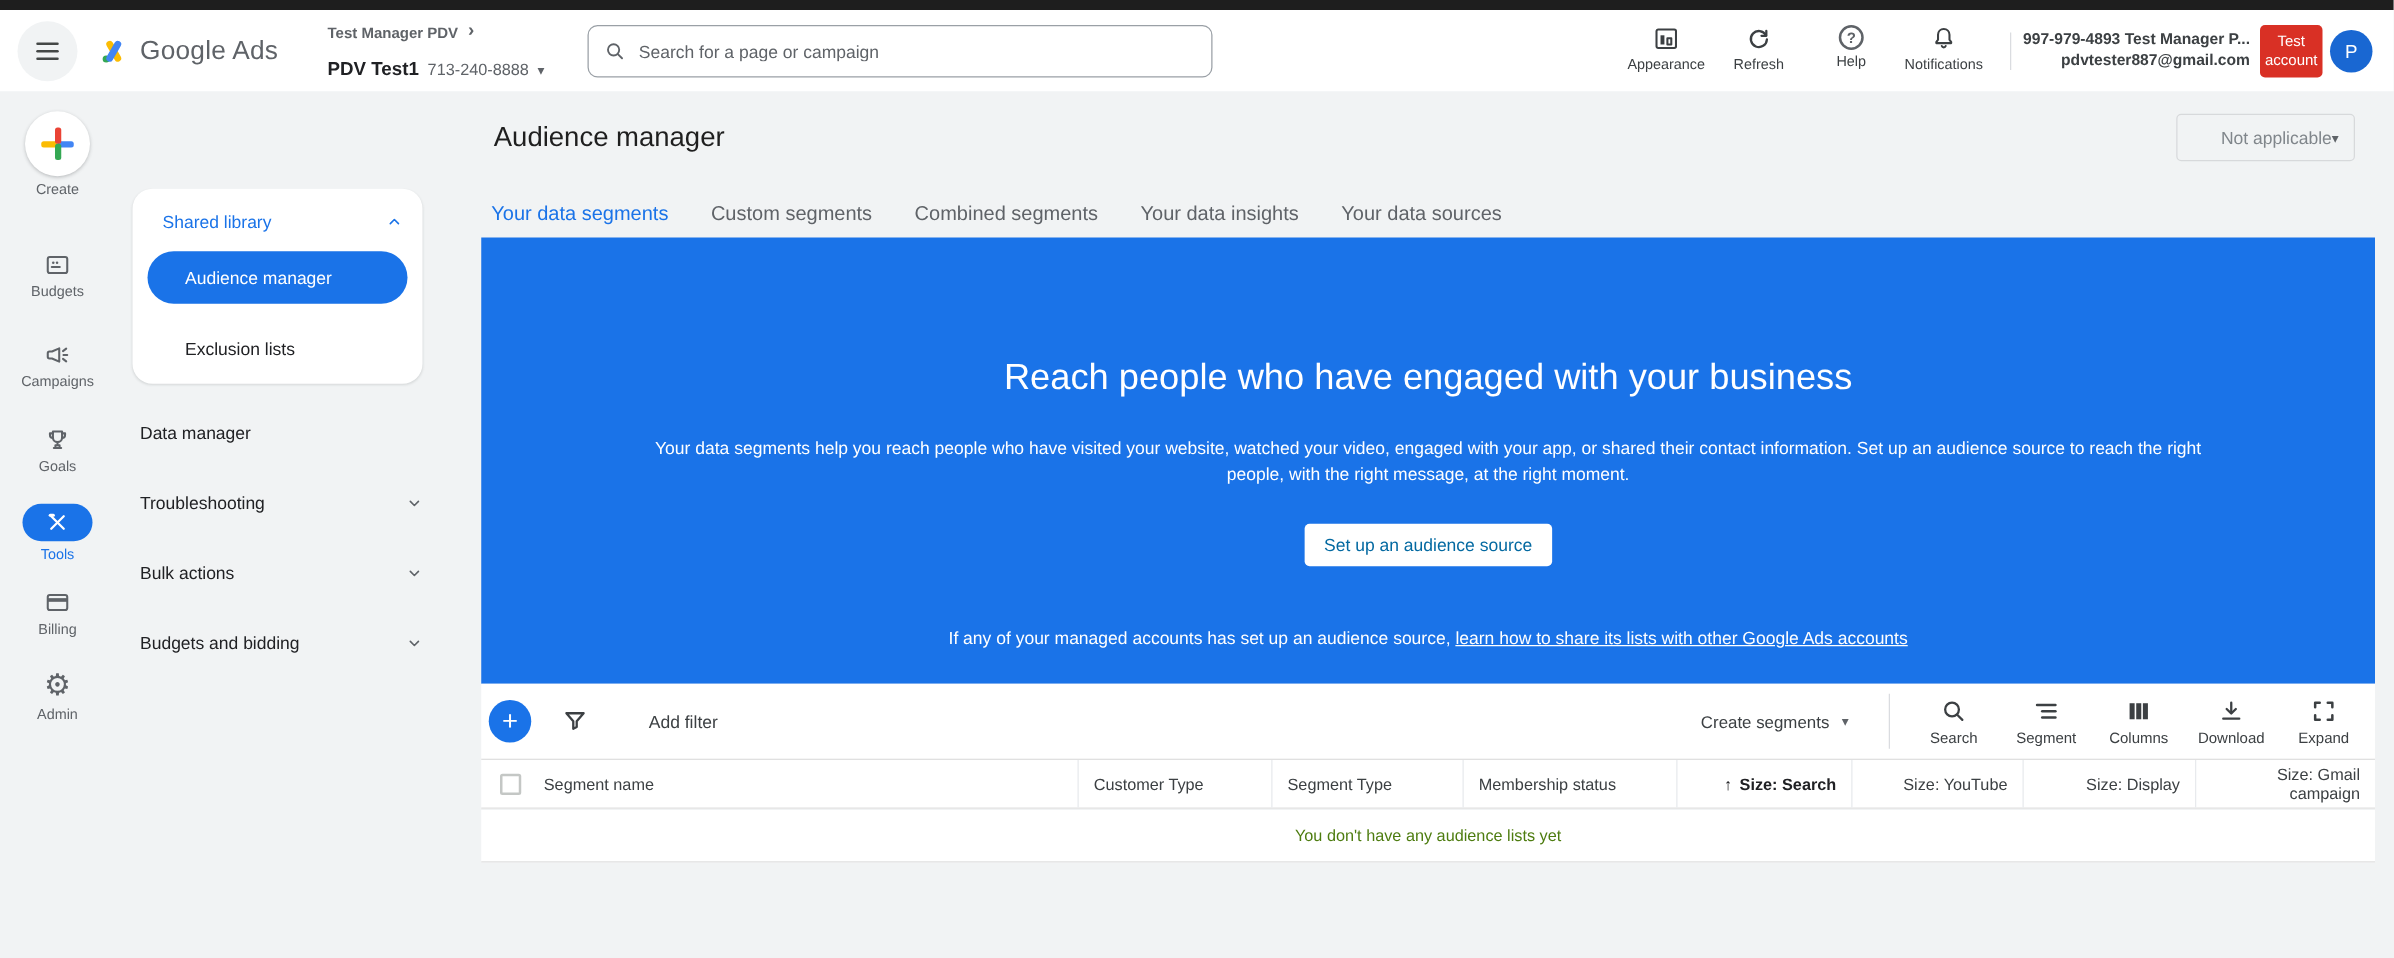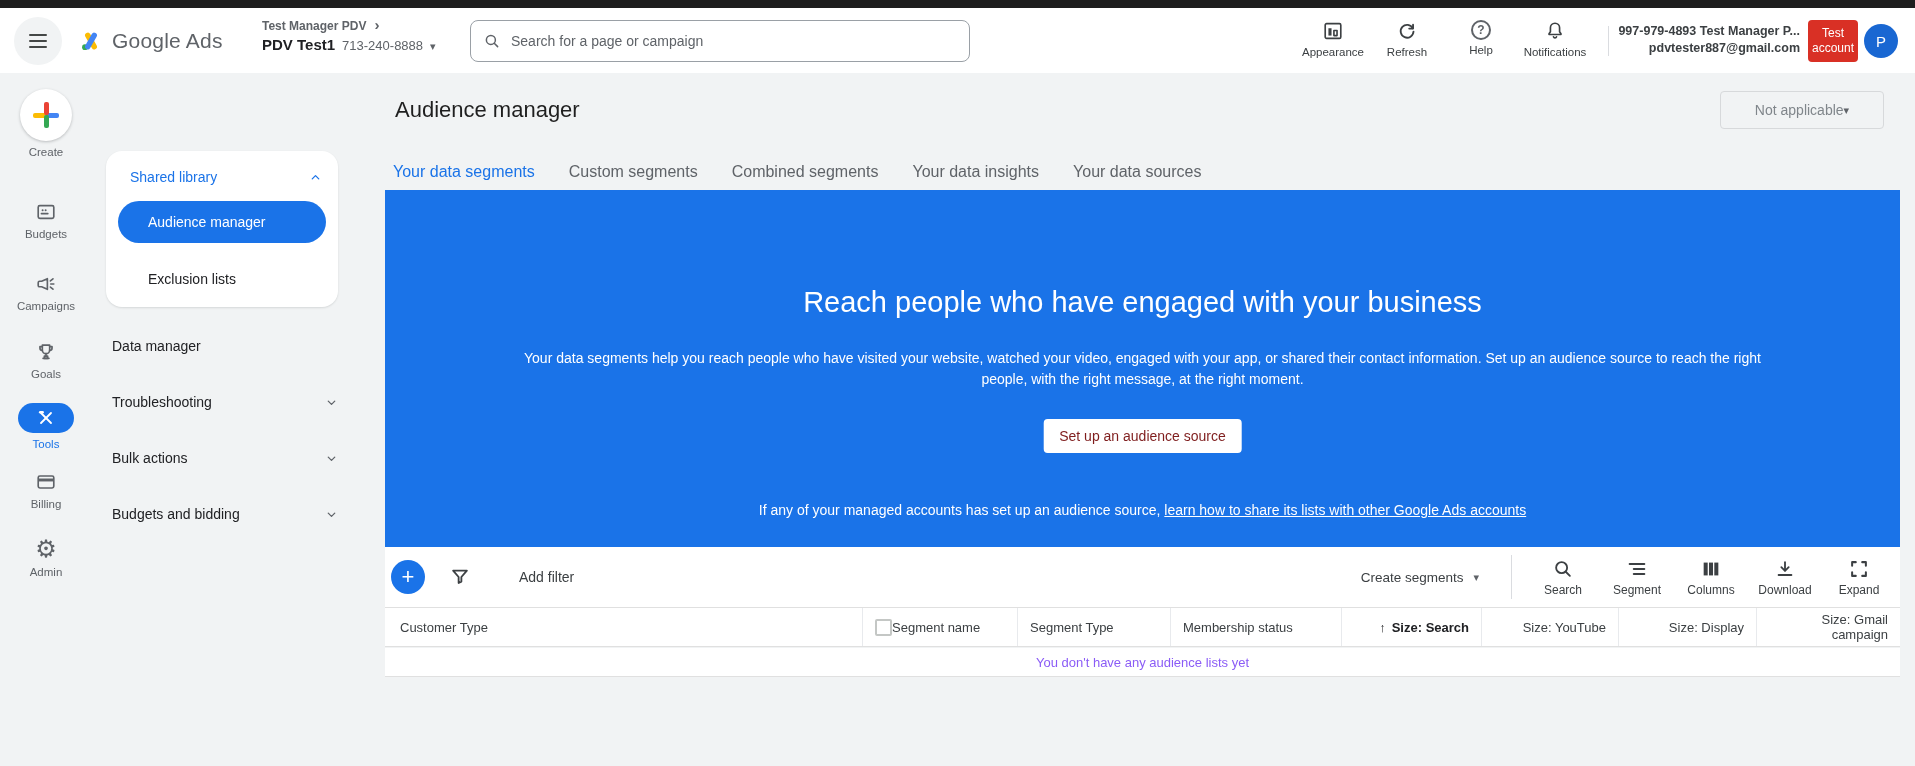--- a/index.html
+++ b/index.html
@@ -12,21 +12,21 @@
 
   
   .topbar { position:absolute; top:8px; left:0; right:0; height:65px; background:#fff; }
   .menu-btn { position:absolute; left:14px; top:9px; width:48px; height:48px; border-radius:50%; background:#f1f3f4; display:flex; flex-direction:column; align-items:center; justify-content:center; gap:4px; cursor:pointer; }
   .menu-btn .bar { width:18px; height:2px; background:#444746; border-radius:1px; }
   .logo { position:absolute; left:80px; top:14px; height:38px; display:flex; align-items:center; gap:10px; }
   .logo-text { font-size:21px; color:#5f6368; letter-spacing:.2px; }
   .breadcrumb { position:absolute; left:262px; top:11px; }
   .bc-top { font-size:12px; color:#5f6368; display:flex; align-items:flex-start; gap:8px;font-weight:bold; }
   .bc-chev { font-size:15px; color:#5f6368; line-height:12px; }
-  .bc-bottom { margin-top:3px; display:flex; align-items:baseline; gap:7px; }
+  .bc-bottom { margin-top:14px; display:flex; align-items:baseline; gap:7px; }
   .bc-name { font-size:15px; font-weight:700; color:#202124; }
   .bc-id { font-size:13px; color:#5f6368; }
   .caret { color:#5f6368; font-size:11px; }
   .searchbox { position:absolute; left:470px; top:12px; width:500px; height:42px; border:1px solid #9aa0a6; border-radius:8px; background:#fff; display:flex; align-items:center; padding:0 12px; gap:10px; }
   .searchbox input { border:none; outline:none; flex:1; font-size:14px; color:#202124; font-family:inherit; background:transparent; }
   .searchbox input::placeholder { color:#5f6368; }
   .top-actions { position:absolute; left:1296px; top:12px; display:flex; }
   .top-action { width:74px; display:flex; flex-direction:column; align-items:center; gap:4px; cursor:pointer; }
   .top-action .lbl { font-size:11.5px; color:#3c4043; }
   .icon20 { width:22px; height:22px; display:block; }
@@ -56,50 +56,50 @@
   .nav { position:absolute; left:92px; top:73px; width:260px; bottom:0; }
   .nav-row { position:absolute; left:20px; right:14px; height:30px; display:flex; align-items:center; justify-content:space-between; font-size:14px; color:#202124; cursor:pointer; }
   .nav-card { position:absolute; left:14px; top:78px; width:232px; height:156px; background:#fff; border-radius:16px; box-shadow:0 1px 2px rgba(60,64,67,.15); }
   .card-head { position:absolute; left:24px; right:16px; top:12px; height:28px; display:flex; align-items:center; justify-content:space-between; font-size:14px; color:#1a73e8; cursor:pointer; }
   .am-pill { position:absolute; left:12px; top:50px; width:208px; height:42px; border-radius:21px; background:#1a73e8; color:#fff; font-size:14px; font-weight:500; display:flex; align-items:center; padding-left:30px; cursor:pointer; }
   .excl-row { position:absolute; left:42px; top:114px; height:28px; display:flex; align-items:center; font-size:14px; color:#202124; cursor:pointer; }
 
   
   .main { position:absolute; left:385px; top:73px; width:1515px; bottom:0; }
   .page-title { position:absolute; left:10px; top:24px; font-size:22px; color:#1f1f1f; }
-  .status-box { position:absolute; right:16px; top:18px; width:164px; height:38px; border:1px solid #d7d9db; border-radius:4px; display:flex; align-items:center; justify-content:center; padding:0 12px; cursor:pointer; }
+  .status-box { position:absolute; right:16px; top:18px; width:143px; height:38px; border:1px solid #d7d9db; border-radius:4px; display:flex; align-items:center; justify-content:flex-end; padding:0 12px; cursor:pointer; }
   .status-box .txt { font-size:14px; color:#80868b; }
   .tabs { position:absolute; left:6px; top:84px; display:flex; gap:30px; }
   .tab { font-size:16px; color:#5f6368; padding:6px 2px 10px; cursor:pointer; border-bottom:3px solid transparent; }
   .tab.active { color:#1a73e8; font-weight:500; border-bottom-color:#1a73e8; }
 
   .banner { position:absolute; left:0; top:117px; width:1515px; height:357px; background:#1a73e8; color:#fff; }
   .banner-title { position:absolute; top:96px; left:0; right:0; text-align:center; font-size:29px; font-weight:400; }
   .banner-desc { position:absolute; top:158px; left:50%; transform:translateX(-50%); width:1250px; text-align:center; font-size:14px; line-height:21px; }
-  .banner-btn { position:absolute; top:229px; left:50%; transform:translateX(-50%); background:#fff; color:#7f1d1d; font-size:14px; font-weight:500; border:none; border-radius:4px; padding:9px 16px; cursor:pointer; font-family:inherit; }
+  .banner-btn { position:absolute; top:229px; left:50%; transform:translateX(-50%); background:#fff; color:#0369a1; font-size:14px; font-weight:500; border:none; border-radius:4px; padding:9px 16px; cursor:pointer; font-family:inherit; }
   .banner-foot { position:absolute; top:312px; left:0; right:0; text-align:center; font-size:14px; }
   .banner-foot .link { text-decoration:underline; font-weight:500; cursor:pointer; }
 
   .toolbar { position:absolute; left:0; top:474px; width:1515px; height:60px; background:#fff; display:flex; align-items:center; padding:0 4px; }
   .plus-btn { width:34px; height:34px; border-radius:50%; background:#1a73e8; color:#fff; font-size:22px; line-height:30px; display:flex; align-items:center; justify-content:center; margin-left:2px; cursor:pointer; }
   .funnel-btn { margin-left:24px; cursor:pointer; display:flex; }
   .add-filter { margin-left:48px; font-size:14px; color:#3c4043; cursor:pointer; }
   .seg-filter { margin-left:auto; display:flex; align-items:center; gap:10px; font-size:13.5px; color:#3c4043; cursor:pointer; }
   .tb-divider { width:1px; height:44px; background:#dadce0; margin:0 14px 0 32px; }
   .tb-action { width:74px; display:flex; flex-direction:column; align-items:center; gap:3px; cursor:pointer; }
   .tb-action .lbl { font-size:12px; color:#3c4043; }
 
   .thead { position:absolute; left:0; top:534px; width:1515px; height:40px; background:#fff; border-top:1px solid #e0e0e0; border-bottom:1px solid #e0e0e0; display:grid; grid-template-columns:477px 155px 153px 171px 140px 137px 138px 144px; }
   .th { display:flex; align-items:center; padding:0 12px; font-size:13px; color:#3c4043; border-left:1px solid #e8eaed; cursor:pointer; }
   .th:first-child { border-left:none; padding-left:15px; gap:18px; }
   .th.num { justify-content:flex-end; text-align:right; }
   .th.sorted { font-weight:700; color:#202124; gap:6px; }
   .sort-arrow { font-size:13px; }
   .checkbox { width:17px; height:17px; border:2px solid #c4c7c5; border-radius:2px; background:#fff; flex:0 0 auto; cursor:pointer; }
-  .empty-row { position:absolute; left:0; top:575px; width:1515px; height:29px; background:#fff; border-bottom:1px solid #e0e0e0; display:flex; align-items:center; justify-content:center; font-size:13px; color:#8b5cf6; }
+  .empty-row { position:absolute; left:0; top:575px; width:1515px; height:42px; background:#fff; border-bottom:1px solid #e0e0e0; display:flex; align-items:center; justify-content:center; font-size:13px; color:#4d7c0f; }
 
   svg.stroke { fill:none; stroke:#5f6368; stroke-width:1.8; stroke-linecap:round; stroke-linejoin:round; }
   svg.stroke.dark { stroke:#3c4043; }
   svg.fillic { fill:#3c4043; }
 </style>
 </head>
 <body>
 
 <div class="screen">
 
@@ -375,25 +375,25 @@
             <path d="M19.5 8.5v-4h-4"></path>
             <path d="M4.5 15.5v4h4"></path>
             <path d="M19.5 15.5v4h-4"></path>
         </svg>
         <span class="lbl">Expand</span>
       </div>
     </div>
 
     <div class="thead">
       <div class="th">
-        <span>Customer Type</span>
-      </div>
-      <div class="th">
         <div class="checkbox"></div>
         <span>Segment name</span>
+      </div>
+      <div class="th">
+        <span>Customer Type</span>
       </div>
       <div class="th">
         <span>Segment Type</span>
       </div>
       <div class="th">
         <span>Membership status</span>
       </div>
       <div class="th num sorted">
         <span class="sort-arrow">↑</span>
         <span>Size: Search</span>

